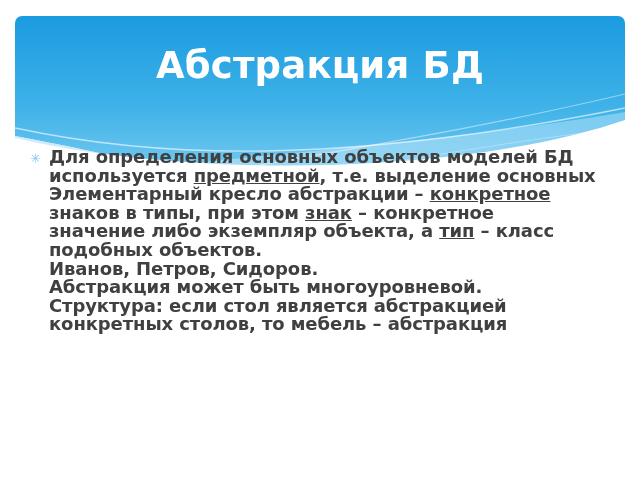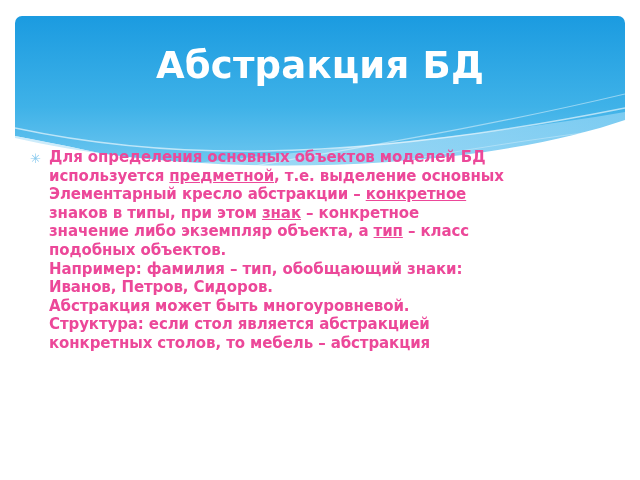--- a/index.html
+++ b/index.html
@@ -68,22 +68,22 @@
     width: 19px;
     flex: 0 0 19px;
     color: #87c9ee;
     font-size: 13px;
     line-height: 19px;
     text-align: left;
     padding-top: 1px;
   }
   .bullet-text {
     flex: 1 1 auto;
-    color: #ec4899;
-    font-size: 15px;
+    color: #404040;
+    font-size: 18px;
     font-weight: bold;
     line-height: 18.6px;
     letter-spacing: -0.1px;
   }
   .bullet-text .ln {
     display: block;
     white-space: nowrap;
   }
   .u {
     text-decoration: underline;
@@ -129,21 +129,20 @@
   <div class="body-block">
     <div class="bullet-row">
       <div class="bullet-icon">✳</div>
       <div class="bullet-text" id="body-text">
           <span class="ln"><span>Для определения основных объектов моделей БД</span></span>
           <span class="ln"><span>используется </span><span class="u">предметной</span><span>, т.е. выделение основных</span></span>
           <span class="ln"><span>Элементарный кресло абстракции – </span><span class="u">конкретное</span></span>
           <span class="ln"><span>знаков в типы, при этом </span><span class="u">знак</span><span> – конкретное</span></span>
           <span class="ln"><span>значение либо экземпляр объекта, а </span><span class="u">тип</span><span> – класс</span></span>
           <span class="ln"><span>подобных объектов.</span></span>
-          <span class="ln"><span>Например: фамилия – тип, обобщающий знаки:</span></span>
           <span class="ln"><span>Иванов, Петров, Сидоров.</span></span>
           <span class="ln"><span>Абстракция может быть многоуровневой.</span></span>
           <span class="ln"><span>Структура: если стол является абстракцией</span></span>
           <span class="ln"><span>конкретных столов, то мебель – абстракция</span></span>
         </div>
     </div>
   </div>
 
 </div>
 

